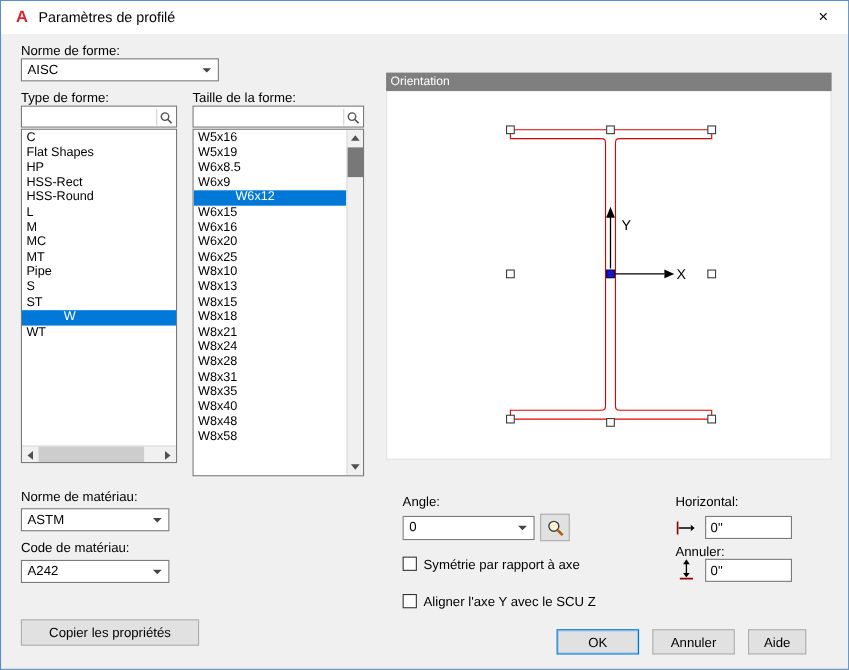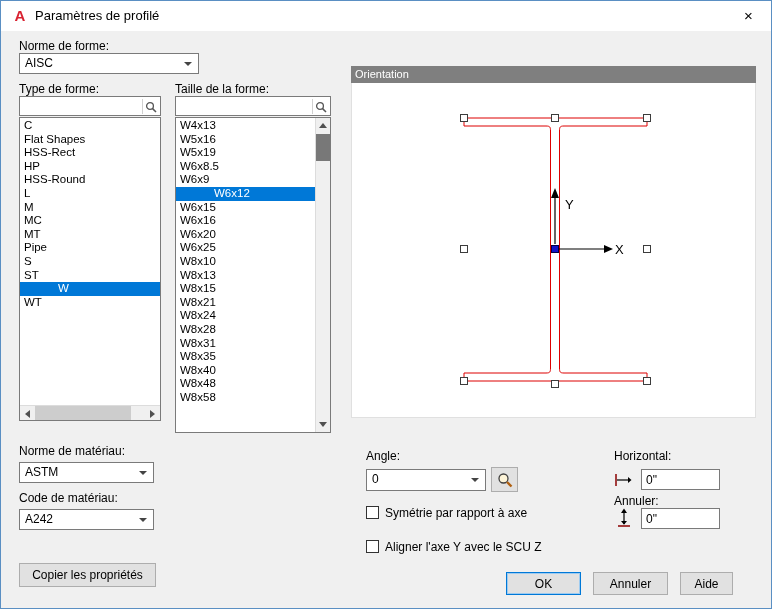--- a/index.html
+++ b/index.html
@@ -69,22 +69,22 @@
       <svg width="12" height="12" viewBox="0 0 12 12">
           <circle cx="5" cy="5" r="3.4" fill="none" stroke="#555" stroke-width="1.3"></circle>
           <line x1="7.6" y1="7.6" x2="11" y2="11" stroke="#555" stroke-width="1.5"></line>
         </svg>
     </span>
   </div>
   <div class="listbox" style="left:18px;top:116px;width:142px;height:304px">
     <div style="position:absolute;left:0;top:1px;right:0;bottom:15px;overflow:hidden;">
         <div class="list-item">C</div>
         <div class="list-item">Flat Shapes</div>
+        <div class="list-item">HP</div>
         <div class="list-item">HSS-Rect</div>
-        <div class="list-item">HP</div>
         <div class="list-item">HSS-Round</div>
         <div class="list-item">L</div>
         <div class="list-item">M</div>
         <div class="list-item">MC</div>
         <div class="list-item">MT</div>
         <div class="list-item">Pipe</div>
         <div class="list-item">S</div>
         <div class="list-item">ST</div>
         <div class="list-item selected">W</div>
         <div class="list-item">WT</div>
@@ -101,33 +101,33 @@
     <input value="" style="">
     <span class="mag">
       <svg width="12" height="12" viewBox="0 0 12 12">
           <circle cx="5" cy="5" r="3.4" fill="none" stroke="#555" stroke-width="1.3"></circle>
           <line x1="7.6" y1="7.6" x2="11" y2="11" stroke="#555" stroke-width="1.5"></line>
         </svg>
     </span>
   </div>
   <div class="listbox" style="left:174px;top:116px;width:156px;height:316px">
     <div style="position:absolute;left:0;top:1px;right:15px;bottom:0;overflow:hidden;">
-        <div class="list-item">W4x13</div>
         <div class="list-item">W5x16</div>
         <div class="list-item">W5x19</div>
         <div class="list-item">W6x8.5</div>
         <div class="list-item">W6x9</div>
         <div class="list-item selected">W6x12</div>
         <div class="list-item">W6x15</div>
         <div class="list-item">W6x16</div>
         <div class="list-item">W6x20</div>
         <div class="list-item">W6x25</div>
         <div class="list-item">W8x10</div>
         <div class="list-item">W8x13</div>
         <div class="list-item">W8x15</div>
+        <div class="list-item">W8x18</div>
         <div class="list-item">W8x21</div>
         <div class="list-item">W8x24</div>
         <div class="list-item">W8x28</div>
         <div class="list-item">W8x31</div>
         <div class="list-item">W8x35</div>
         <div class="list-item">W8x40</div>
         <div class="list-item">W8x48</div>
         <div class="list-item">W8x58</div>
       </div>
     <div class="vscroll">
@@ -207,18 +207,18 @@
   <div class="combo" style="left:18px;top:461px;width:135px">
     <span>ASTM</span>
     <span class="arrow"></span>
   </div>
   <div class="abs label" style="left:18px;top:490px">Code de matériau:</div>
   <div class="combo" style="left:18px;top:508px;width:135px">
     <span>A242</span>
     <span class="arrow"></span>
   </div>
 
-  <button class="btn" style="left:18px;top:562px;width:137px;height:24px">Copier les propriétés</button>
+  <button class="btn" style="left:18px;top:562px;width:162px;height:24px">Copier les propriétés</button>
   <button class="btn default" style="left:505px;top:571px;width:75px;height:23px">OK</button>
   <button class="btn" style="left:592px;top:571px;width:75px;height:23px">Annuler</button>
   <button class="btn" style="left:679px;top:571px;width:53px;height:23px">Aide</button>
 
 </div>
 
 </body></html>

